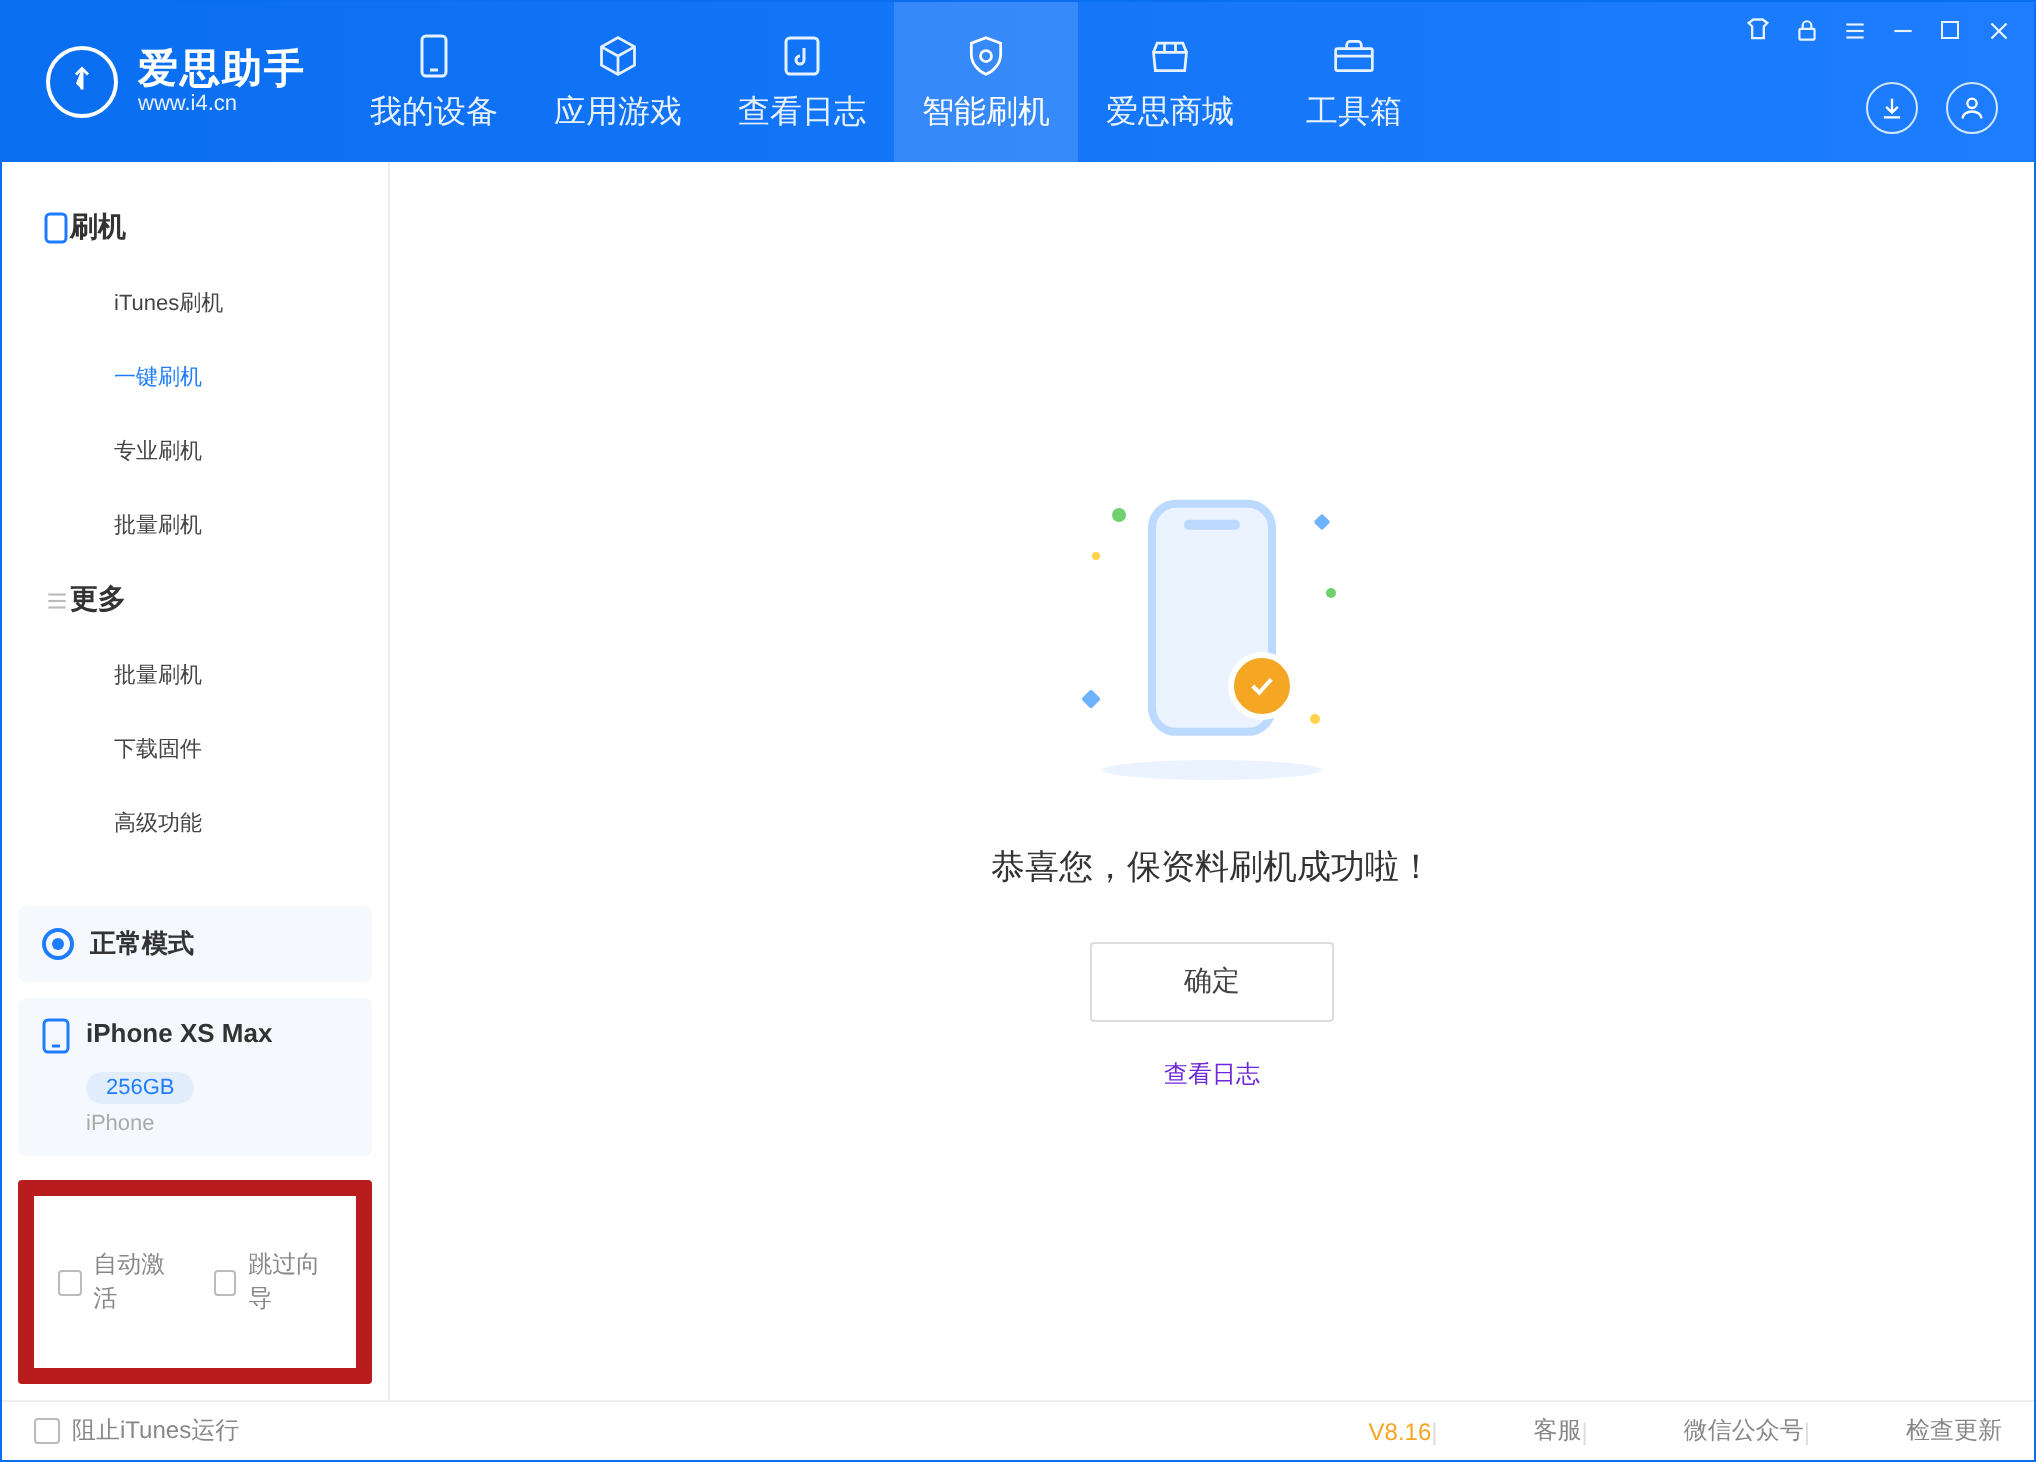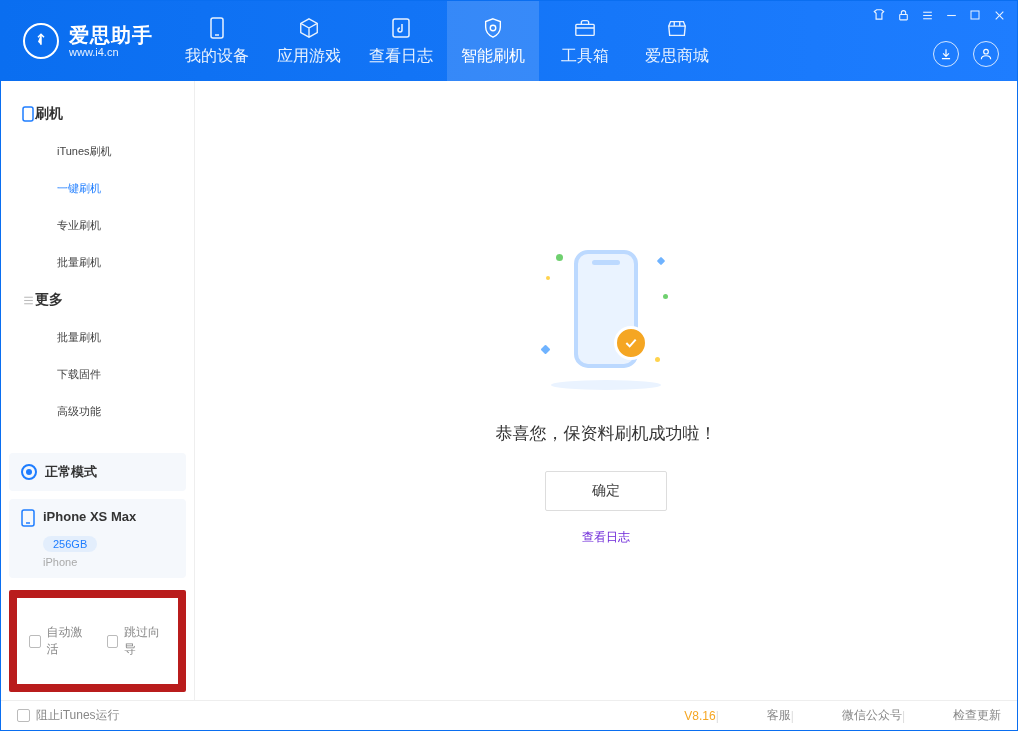--- a/index.html
+++ b/index.html
@@ -122,33 +122,33 @@
           <svg width="22" height="22" viewBox="0 0 24 24" fill="none" stroke="#fff" stroke-width="1.5">
             <path d="M12 2l8 3v6c0 5-3.5 9-8 11-4.5-2-8-6-8-11V5z"></path>
             <path d="M9 12a3 3 0 106 0 3 3 0 00-6 0"></path>
           </svg>
         </span>
       <span class="tlabel">智能刷机</span>
     </div>
     <div class="tab">
       <span class="ticon">
           <svg width="22" height="20" viewBox="0 0 24 20" fill="none" stroke="#fff" stroke-width="1.5">
+            <path d="M3 8h18l-1 10H4zM3 8l2-5h14l2 5M9 3v5M15 3v5"></path>
+          </svg>
+        </span>
+      <span class="tlabel">爱思商城</span>
+    </div>
+    <div class="tab">
+      <span class="ticon">
+          <svg width="22" height="20" viewBox="0 0 24 20" fill="none" stroke="#fff" stroke-width="1.5">
             <rect x="2" y="6" width="20" height="12" rx="1"></rect>
             <path d="M8 6V4a2 2 0 012-2h4a2 2 0 012 2v2M2 10h20"></path>
           </svg>
         </span>
       <span class="tlabel">工具箱</span>
-    </div>
-    <div class="tab">
-      <span class="ticon">
-          <svg width="22" height="20" viewBox="0 0 24 20" fill="none" stroke="#fff" stroke-width="1.5">
-            <path d="M3 8h18l-1 10H4zM3 8l2-5h14l2 5M9 3v5M15 3v5"></path>
-          </svg>
-        </span>
-      <span class="tlabel">爱思商城</span>
     </div>
   </div>
 
   <div class="win-controls">
     <span class="wc">
         <svg width="14" height="14" viewBox="0 0 24 24" fill="none" stroke="#fff" stroke-width="2">
           <path d="M4 6l4-3h8l4 3-3 3v10H7V9z"></path>
         </svg>
       </span>
     <span class="wc">

